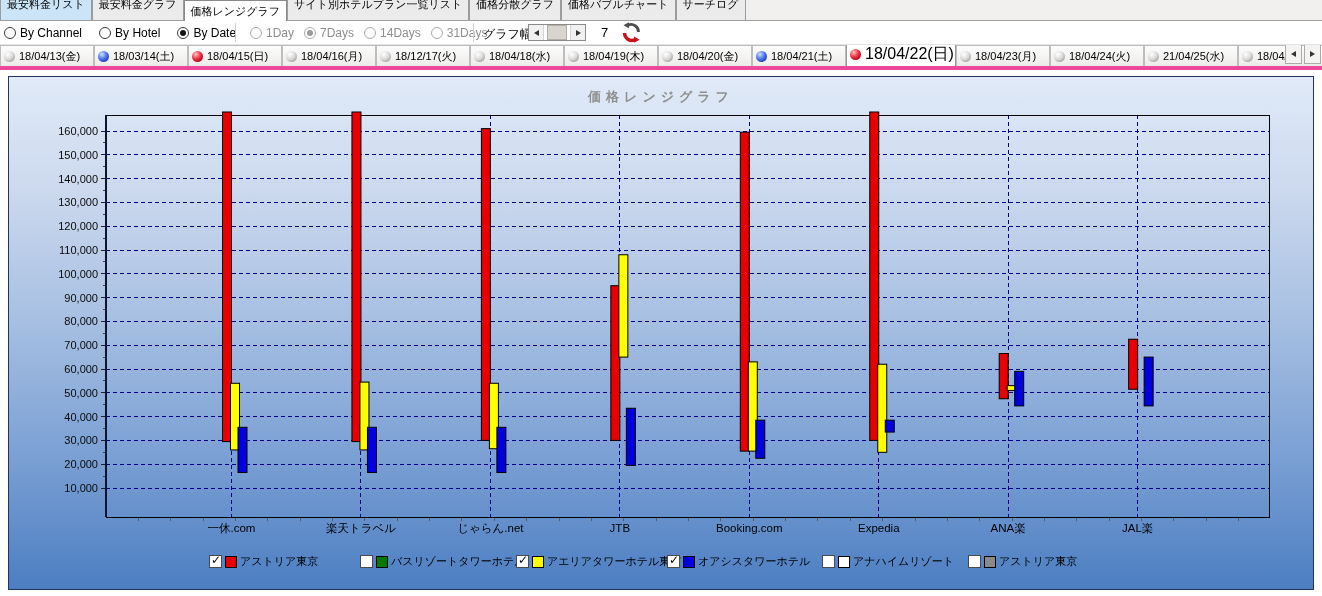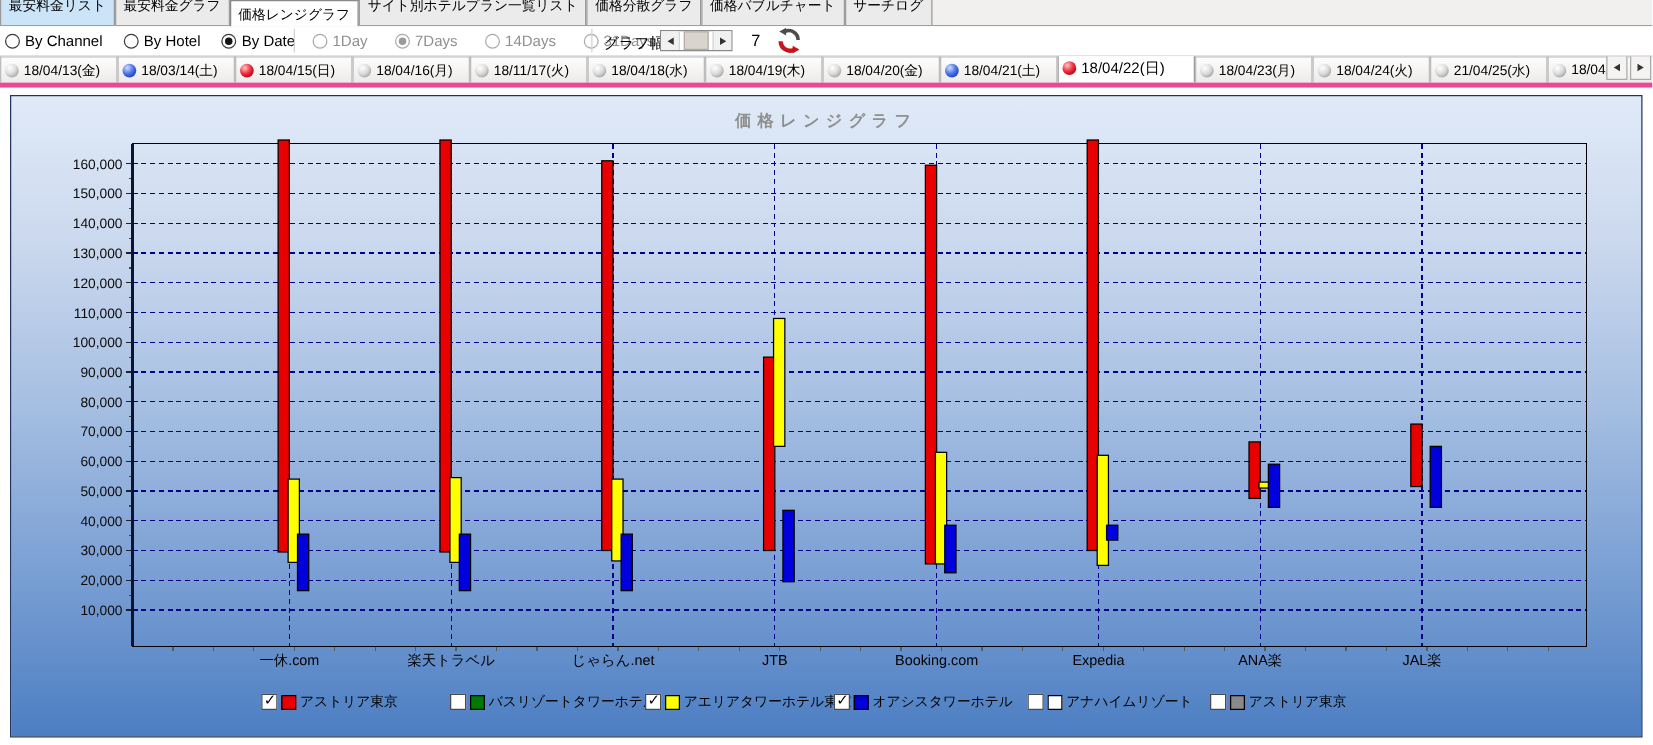--- a/index.html
+++ b/index.html
@@ -13,21 +13,21 @@
     color:#000;background:#ebebeb;border:1px solid #9c9c9c;border-bottom:none;box-sizing:border-box;
     white-space:nowrap;cursor:default;}
   .tab.highlighted{background:#cbe4f8;}
   .tab.active{height:21px;margin-bottom:-1px;background:#fff;border-color:#8a8a8a;z-index:2;}
 
   
   .controls-row{position:absolute;top:21px;left:0;width:1322px;height:24px;background:#fff;
     border-bottom:1px solid #e3e3e3;box-sizing:border-box;}
   .radio-group{position:absolute;top:0;height:24px;display:flex;align-items:center;}
   #groupBy{left:4px;gap:17px;}
-  #periodGroup{left:250px;gap:22px;color:#8f8f8f;justify-content:flex-end;}
+  #periodGroup{left:250px;gap:10px;color:#8f8f8f;justify-content:flex-end;}
   .radio-item{display:inline-flex;align-items:center;gap:4px;font-size:12px;}
   .radio{width:10px;height:10px;border:1px solid #3c3c3c;border-radius:50%;background:#fff;
     position:relative;box-sizing:content-box;flex:none;}
   .radio.sel::after{content:"";position:absolute;inset:2px;border-radius:50%;background:#151515;}
   .disabled .radio{border-color:#aaa;}
   .disabled .radio.sel::after{background:#9a9a9a;}
   .vsep{position:absolute;top:2px;height:19px;border-left:1px solid #d2d2d2;}
   .ctl-label{position:absolute;top:5px;font-size:12px;color:#000;}
   .ctl-value{position:absolute;top:4px;font-size:13px;color:#000;}
   .scrollctl{position:absolute;left:528px;top:3px;width:58px;height:17px;border:1px solid #8a8a8a;
@@ -41,21 +41,21 @@
   .tri-left{border-top:3.5px solid transparent;border-bottom:3.5px solid transparent;border-right:5px solid #333;}
   .tri-right{border-top:3.5px solid transparent;border-bottom:3.5px solid transparent;border-left:5px solid #333;}
   .refresh{position:absolute;left:621px;top:1px;width:21px;height:21px;cursor:pointer;}
 
   
   .dates-row{position:absolute;top:45px;left:0;width:1322px;height:25px;background:#f1f0ef;
     border-bottom:4px solid #ec4899;display:flex;align-items:flex-end;overflow:hidden;box-sizing:border-box;}
   .dtab{flex:0 0 auto;width:94px;height:21px;display:flex;align-items:center;gap:4px;padding:0 3px;
     font-size:11px;color:#000;border:1px solid #bdbdbd;border-bottom:none;
     background:linear-gradient(#fdfdfd,#edebe9);box-sizing:border-box;white-space:nowrap;overflow:hidden;cursor:default;}
-  .dtab.active{width:110px;height:25px;background:#fff;font-size:12px;border-color:#9a9a9a;z-index:2;}
+  .dtab.active{width:110px;height:25px;background:#fff;font-size:16px;border-color:#9a9a9a;z-index:2;}
   .ball{width:11px;height:11px;border-radius:50%;flex:none;}
   .ball-gray{background:radial-gradient(circle at 35% 30%,#ffffff,#dcdcdc 45%,#a8a8a8 78%,#949494);}
   .ball-blue{background:radial-gradient(circle at 35% 30%,#cfdfff,#4f74e8 45%,#1c3ebd 80%,#12309c);}
   .ball-red{background:radial-gradient(circle at 35% 30%,#ffc6c6,#ee3040 45%,#b20010 80%,#990008);}
   .date-arrows{position:absolute;right:1px;bottom:2px;display:flex;gap:2px;z-index:3;}
   .arrow-btn{width:17px;height:20px;background:#f4f3f2;border:1px solid #ababab;
     display:flex;align-items:center;justify-content:center;box-sizing:border-box;cursor:pointer;}
 
   
   .panel{position:absolute;left:8px;top:76px;width:1304px;height:512px;border:1px solid #22345c;
@@ -154,21 +154,21 @@
       <div class="dtab">
         <span class="ball ball-red"></span>
         <span>18/04/15(日)</span>
       </div>
       <div class="dtab">
         <span class="ball ball-gray"></span>
         <span>18/04/16(月)</span>
       </div>
       <div class="dtab">
         <span class="ball ball-gray"></span>
-        <span>18/11/17(火)</span>
+        <span>18/12/17(火)</span>
       </div>
       <div class="dtab">
         <span class="ball ball-gray"></span>
         <span>18/04/18(水)</span>
       </div>
       <div class="dtab">
         <span class="ball ball-gray"></span>
         <span>18/04/19(木)</span>
       </div>
       <div class="dtab">

